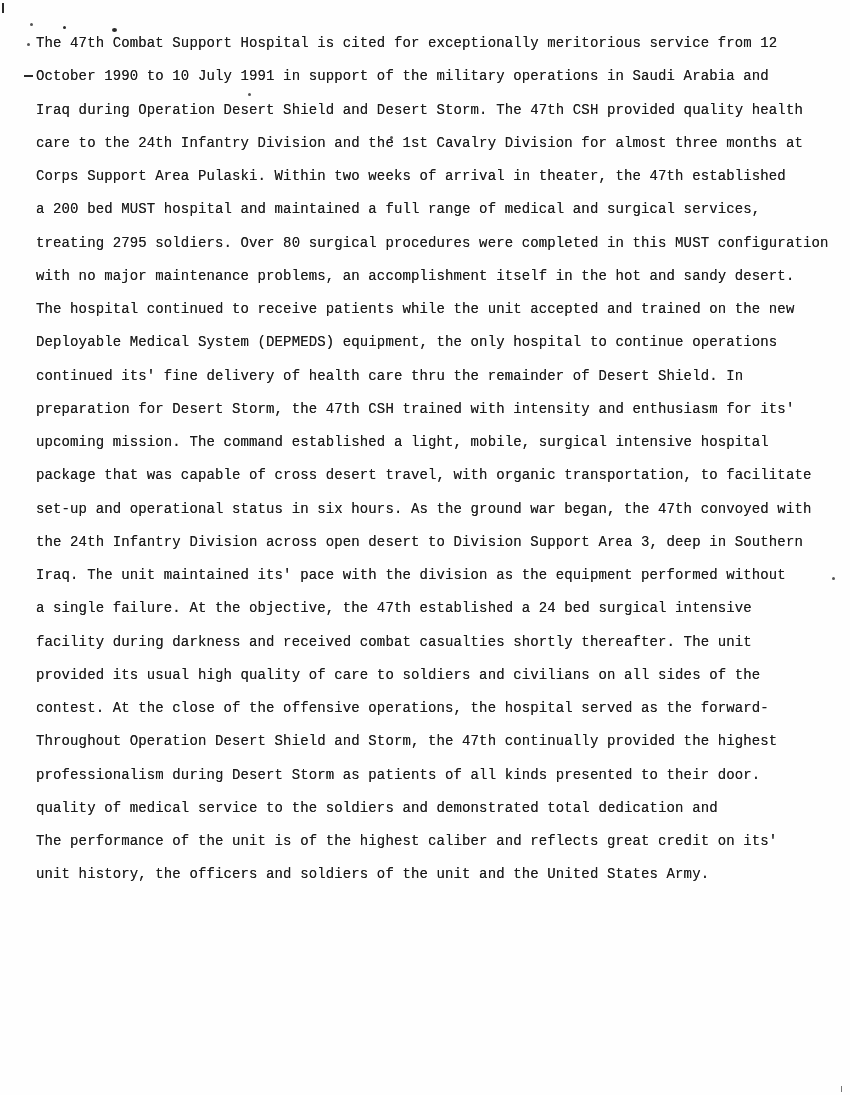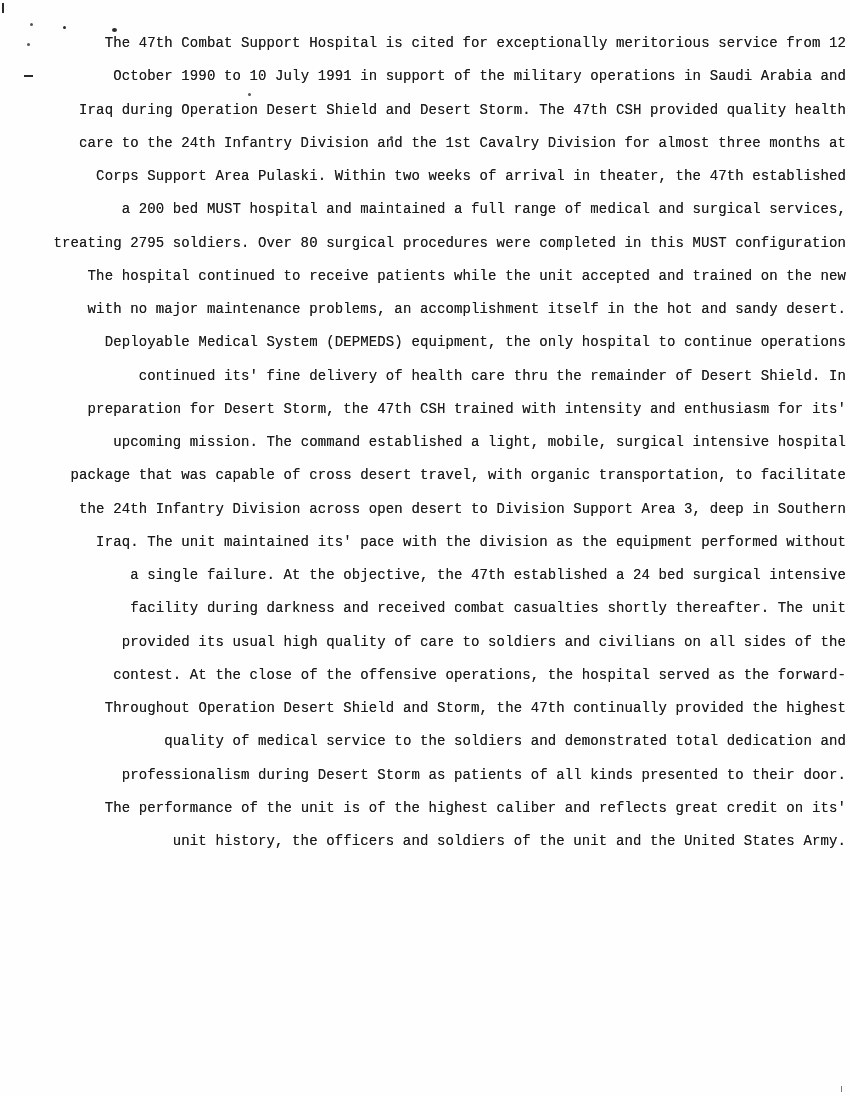--- a/index.html
+++ b/index.html
@@ -13,21 +13,20 @@
     height: 1095px;
     background: #fefefe;
     overflow: hidden;
     font-family: "Liberation Mono", "DejaVu Sans Mono", monospace;
   }
   .doc-body {
     position: absolute;
     top: 27px;
     left: 36px;
     right: 4px;
-    text-align: right;
   }
   .doc-line {
     font-size: 14px;
     line-height: 33.25px;
     height: 33.25px;
     letter-spacing: 0.12px;
     white-space: pre;
     color: #1b1b1b;
     text-shadow: 0 0 0.6px rgba(20,20,20,0.65);
   }
@@ -60,33 +59,34 @@
   <div class="speck tick-small" style="left:841px; top:1086px;"></div>
 
   <div class="doc-body">
     <div class="doc-line">The 47th Combat Support Hospital is cited for exceptionally meritorious service from 12</div>
     <div class="doc-line">October 1990 to 10 July 1991 in support of the military operations in Saudi Arabia and</div>
     <div class="doc-line">Iraq during Operation Desert Shield and Desert Storm. The 47th CSH provided quality health</div>
     <div class="doc-line">care to the 24th Infantry Division and the 1st Cavalry Division for almost three months at</div>
     <div class="doc-line">Corps Support Area Pulaski. Within two weeks of arrival in theater, the 47th established</div>
     <div class="doc-line">a 200 bed MUST hospital and maintained a full range of medical and surgical services,</div>
     <div class="doc-line">treating 2795 soldiers. Over 80 surgical procedures were completed in this MUST configuration</div>
+    <div class="doc-line">with no major maintenance problems, an accomplishment itself in the hot and sandy desert.</div>
     <div class="doc-line">The hospital continued to receive patients while the unit accepted and trained on the new</div>
-    <div class="doc-line">with no major maintenance problems, an accomplishment itself in the hot and sandy desert.</div>
     <div class="doc-line">Deployable Medical System (DEPMEDS) equipment, the only hospital to continue operations</div>
     <div class="doc-line">continued its' fine delivery of health care thru the remainder of Desert Shield. In</div>
     <div class="doc-line">preparation for Desert Storm, the 47th CSH trained with intensity and enthusiasm for its'</div>
     <div class="doc-line">upcoming mission. The command established a light, mobile, surgical intensive hospital</div>
     <div class="doc-line">package that was capable of cross desert travel, with organic transportation, to facilitate</div>
+    <div class="doc-line">set-up and operational status in six hours. As the ground war began, the 47th convoyed with</div>
     <div class="doc-line">the 24th Infantry Division across open desert to Division Support Area 3, deep in Southern</div>
     <div class="doc-line">Iraq. The unit maintained its' pace with the division as the equipment performed without</div>
     <div class="doc-line">a single failure. At the objective, the 47th established a 24 bed surgical intensive</div>
     <div class="doc-line">facility during darkness and received combat casualties shortly thereafter. The unit</div>
     <div class="doc-line">provided its usual high quality of care to soldiers and civilians on all sides of the</div>
     <div class="doc-line">contest. At the close of the offensive operations, the hospital served as the forward-</div>
     <div class="doc-line">Throughout Operation Desert Shield and Storm, the 47th continually provided the highest</div>
+    <div class="doc-line">professionalism during Desert Storm as patients of all kinds presented to their door.</div>
     <div class="doc-line">quality of medical service to the soldiers and demonstrated total dedication and</div>
-    <div class="doc-line">professionalism during Desert Storm as patients of all kinds presented to their door.</div>
     <div class="doc-line">The performance of the unit is of the highest caliber and reflects great credit on its'</div>
     <div class="doc-line">unit history, the officers and soldiers of the unit and the United States Army.</div>
   </div>
 
 </div>
 
 </body></html>

